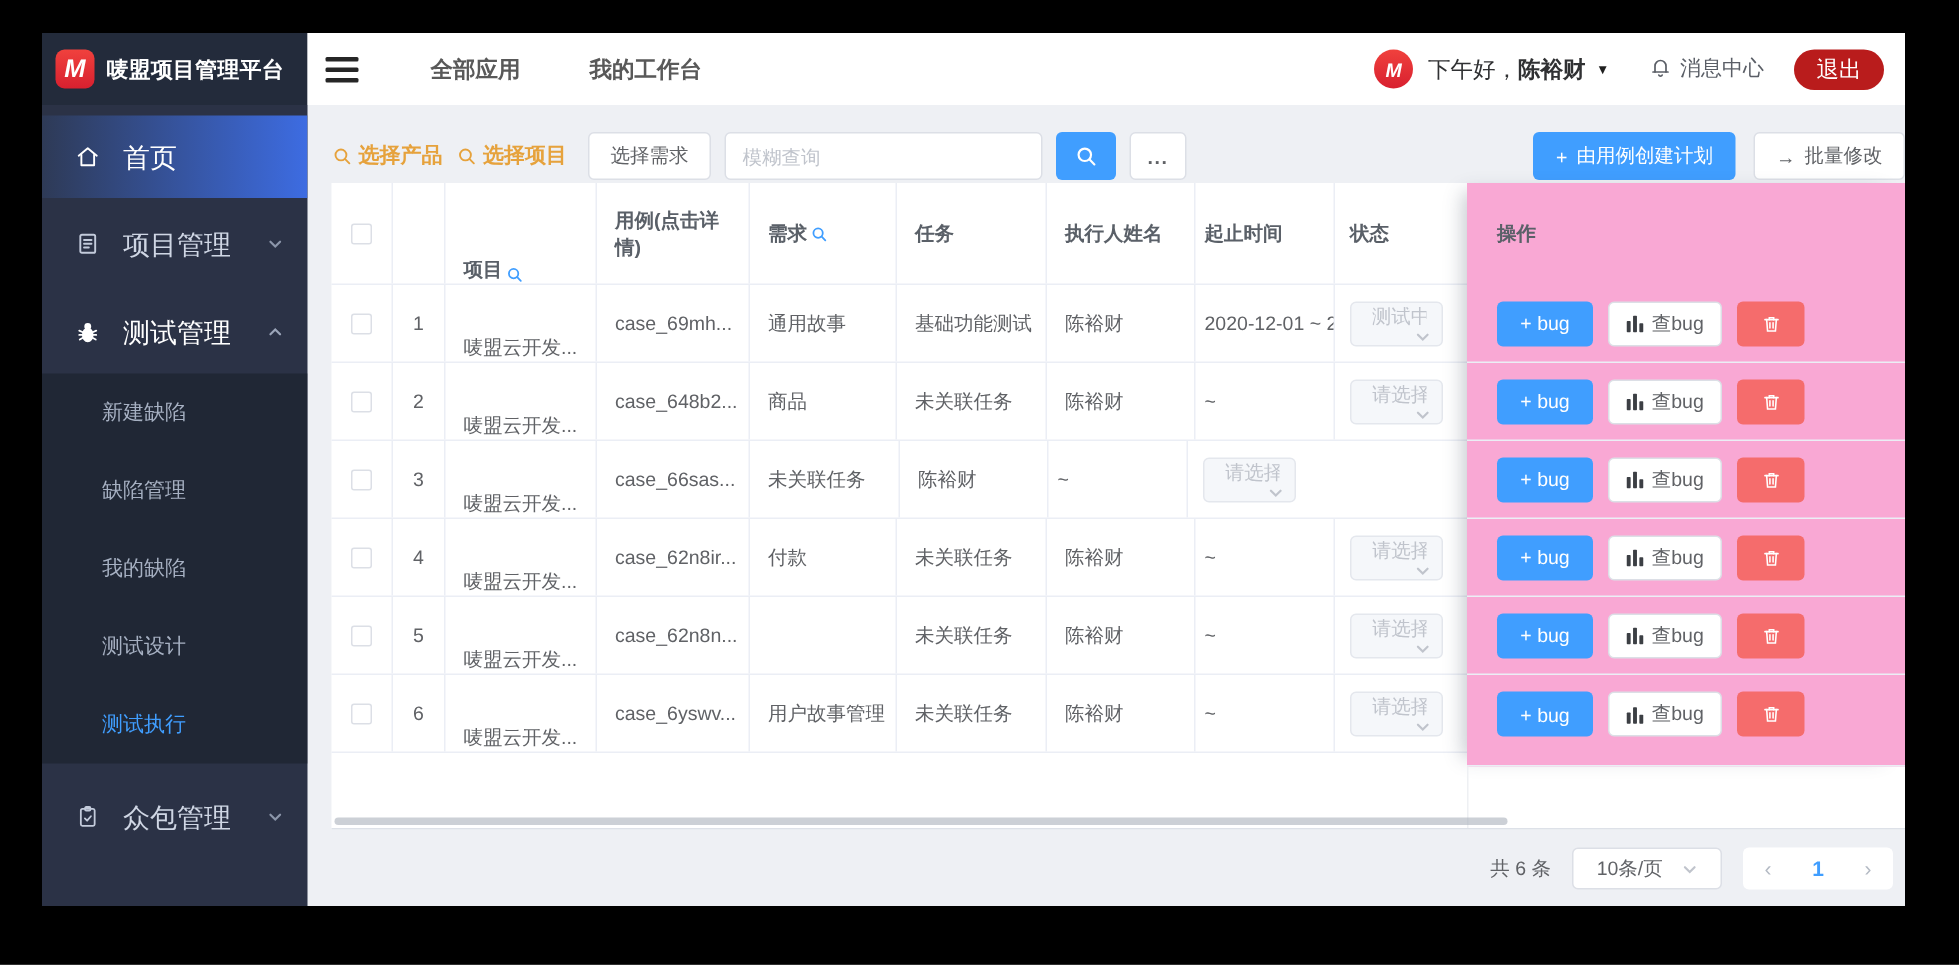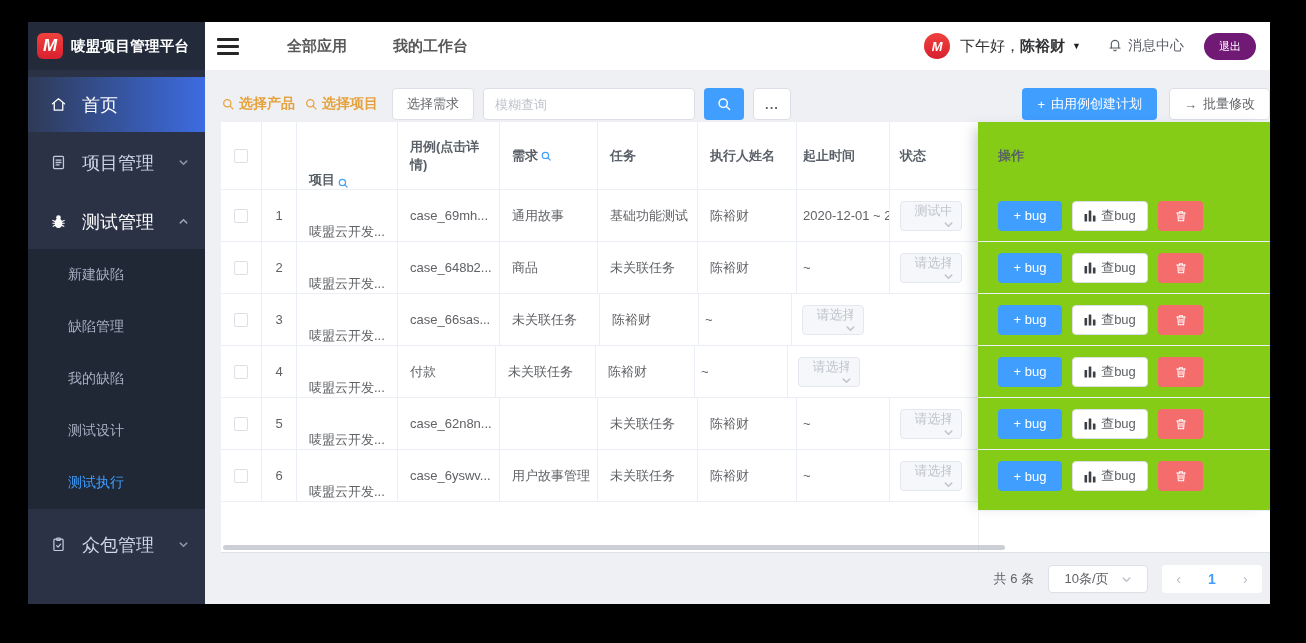--- a/index.html
+++ b/index.html
@@ -29,21 +29,21 @@
   .hamburger { width:22px; display:flex; flex-direction:column; gap:4px; cursor:pointer; }
   .hamburger div { height:3px; background:#262626; border-radius:1px; }
   .top-nav { display:flex; gap:46px; margin-left:48px; }
   .top-nav span { font-size:15px; color:#595959; font-weight:600; cursor:pointer; }
   .top-right { margin-left:auto; display:flex; align-items:center; }
   .avatar { width:26px; height:26px; border-radius:50%; background:linear-gradient(180deg,#f0413d,#d8202f); color:#fff; font-weight:800; font-size:13px; font-style:italic; display:flex; align-items:center; justify-content:center; }
   .greeting { margin-left:10px; font-size:15px; color:#303133; display:flex; align-items:center; cursor:pointer; }
   .greeting b { font-weight:700; }
   .caret-down { font-size:9px; margin-left:7px; color:#1f1f1f; }
   .msg-center { margin-left:26px; display:flex; align-items:center; gap:5px; color:#5a5e66; font-size:14px; cursor:pointer; }
-  .logout-btn { margin-left:20px; height:27px; padding:0 15px; background:#701a75; border:none; border-radius:14px; color:#fff; font-size:11px; cursor:pointer; }
+  .logout-btn { margin-left:20px; height:27px; padding:0 15px; background:#b91c1c; border:none; border-radius:14px; color:#fff; font-size:15px; cursor:pointer; }
 
   
   .toolbar { position:absolute; left:193px; top:66px; width:1049px; height:32px; display:flex; align-items:center; }
   .filter-link { display:flex; align-items:center; gap:4px; color:#e6a23c; font-size:14px; font-weight:600; cursor:pointer; margin-right:9px; }
   .btn { height:32px; border:1px solid #dcdfe6; background:#fff; border-radius:4px; color:#606266; font-size:13px; display:flex; align-items:center; justify-content:center; cursor:pointer; font-family:inherit; }
   .req-btn { padding:0 14px; margin-left:5px; }
   .search-input { margin-left:9px; width:212px; height:32px; border:1px solid #dcdfe6; border-radius:4px; padding:0 11px; font-size:13px; color:#606266; font-family:inherit; background:#fff; }
   .search-input::placeholder { color:#c0c4cc; }
   .search-btn { margin-left:9px; width:40px; height:32px; background:#409eff; border:none; border-radius:4px; display:flex; align-items:center; justify-content:center; cursor:pointer; }
   .more-btn { margin-left:9px; width:38px; letter-spacing:1px; font-weight:700; }
@@ -67,21 +67,21 @@
   .col-exec { width:99px; }
   .col-dates { width:93px; padding:0 6px; }
   .col-status { width:88px; padding:0 16px 0 10px; border-right:none; }
   .cb { width:14px; height:14px; border:1px solid #dcdfe6; border-radius:2px; background:#fff; cursor:pointer; }
   .hdr-search { display:inline-flex; margin-left:2px; cursor:pointer; }
   .sel { width:78px; height:30px; background:#f5f7fa; border:1px solid #e4e7ed; border-radius:4px; display:flex; align-items:center; padding:0 7px 0 10px; cursor:not-allowed;flex-direction:column; }
   .sel-text { width:36px; overflow:hidden; white-space:nowrap; font-size:13px; color:#c0c4cc; }
   .sel-caret { margin-left:auto; display:flex; }
 
   
-  .ops-panel { position:absolute; left:757px; top:0; width:292px; height:389px; background:#84cc16; border-bottom:1px solid #ebeef5; box-shadow:-9px 0 12px -6px rgba(55,65,85,.28); }
+  .ops-panel { position:absolute; left:757px; top:0; width:292px; height:389px; background:#f9a8d4; border-bottom:1px solid #ebeef5; box-shadow:-9px 0 12px -6px rgba(55,65,85,.28); }
   .ops-header { height:68px; display:flex; align-items:center; padding-left:20px; font-size:13px; font-weight:700; color:#5a6068; }
   .ops-row { height:52px; display:flex; align-items:center; gap:10px; padding-left:20px; border-bottom:1px solid #ebeef5; }
   .ops-row:last-child { border-bottom:none; }
   .addbug-btn { width:64px; height:30px; background:#409eff; border:none; border-radius:4px; color:#fff; font-size:13px; cursor:pointer; font-family:inherit; }
   .viewbug-btn { width:76px; height:30px; gap:5px; }
   .del-btn { width:45px; height:30px; background:#f56c6c; border:none; border-radius:4px; display:flex; align-items:center; justify-content:center; cursor:pointer; }
   .panel-tail-line { position:absolute; left:757px; top:389px; width:1px; height:41px; background:#eef0f3; }
   .hscroll { position:absolute; left:2px; bottom:2px; width:782px; height:5px; border-radius:3px; background:#aab0ba; opacity:.6; cursor:pointer; }
 
   
@@ -363,20 +363,21 @@
       </div>
     </div>
   </div>
 
   <div class="t-row">
     <div class="t-cell col-check">
               <span class="cb"></span>
             </div>
     <div class="t-cell col-idx">4</div>
     <div class="t-cell col-project">唛盟云开发...</div>
+    <div class="t-cell col-case">case_62n8ir...</div>
     <div class="t-cell col-req">付款</div>
     <div class="t-cell col-task">未关联任务</div>
     <div class="t-cell col-exec">陈裕财</div>
     <div class="t-cell col-dates">~</div>
     <div class="t-cell col-status">
       <div class="sel">
         <span class="sel-text">请选择</span>
         <span class="sel-caret">
           <svg width="11" height="11" viewBox="0 0 12 12" fill="none" stroke="#c0c4cc" stroke-width="1.6" stroke-linecap="round">
                     <path d="M2.5 4.5 6 8l3.5-3.5"></path>

